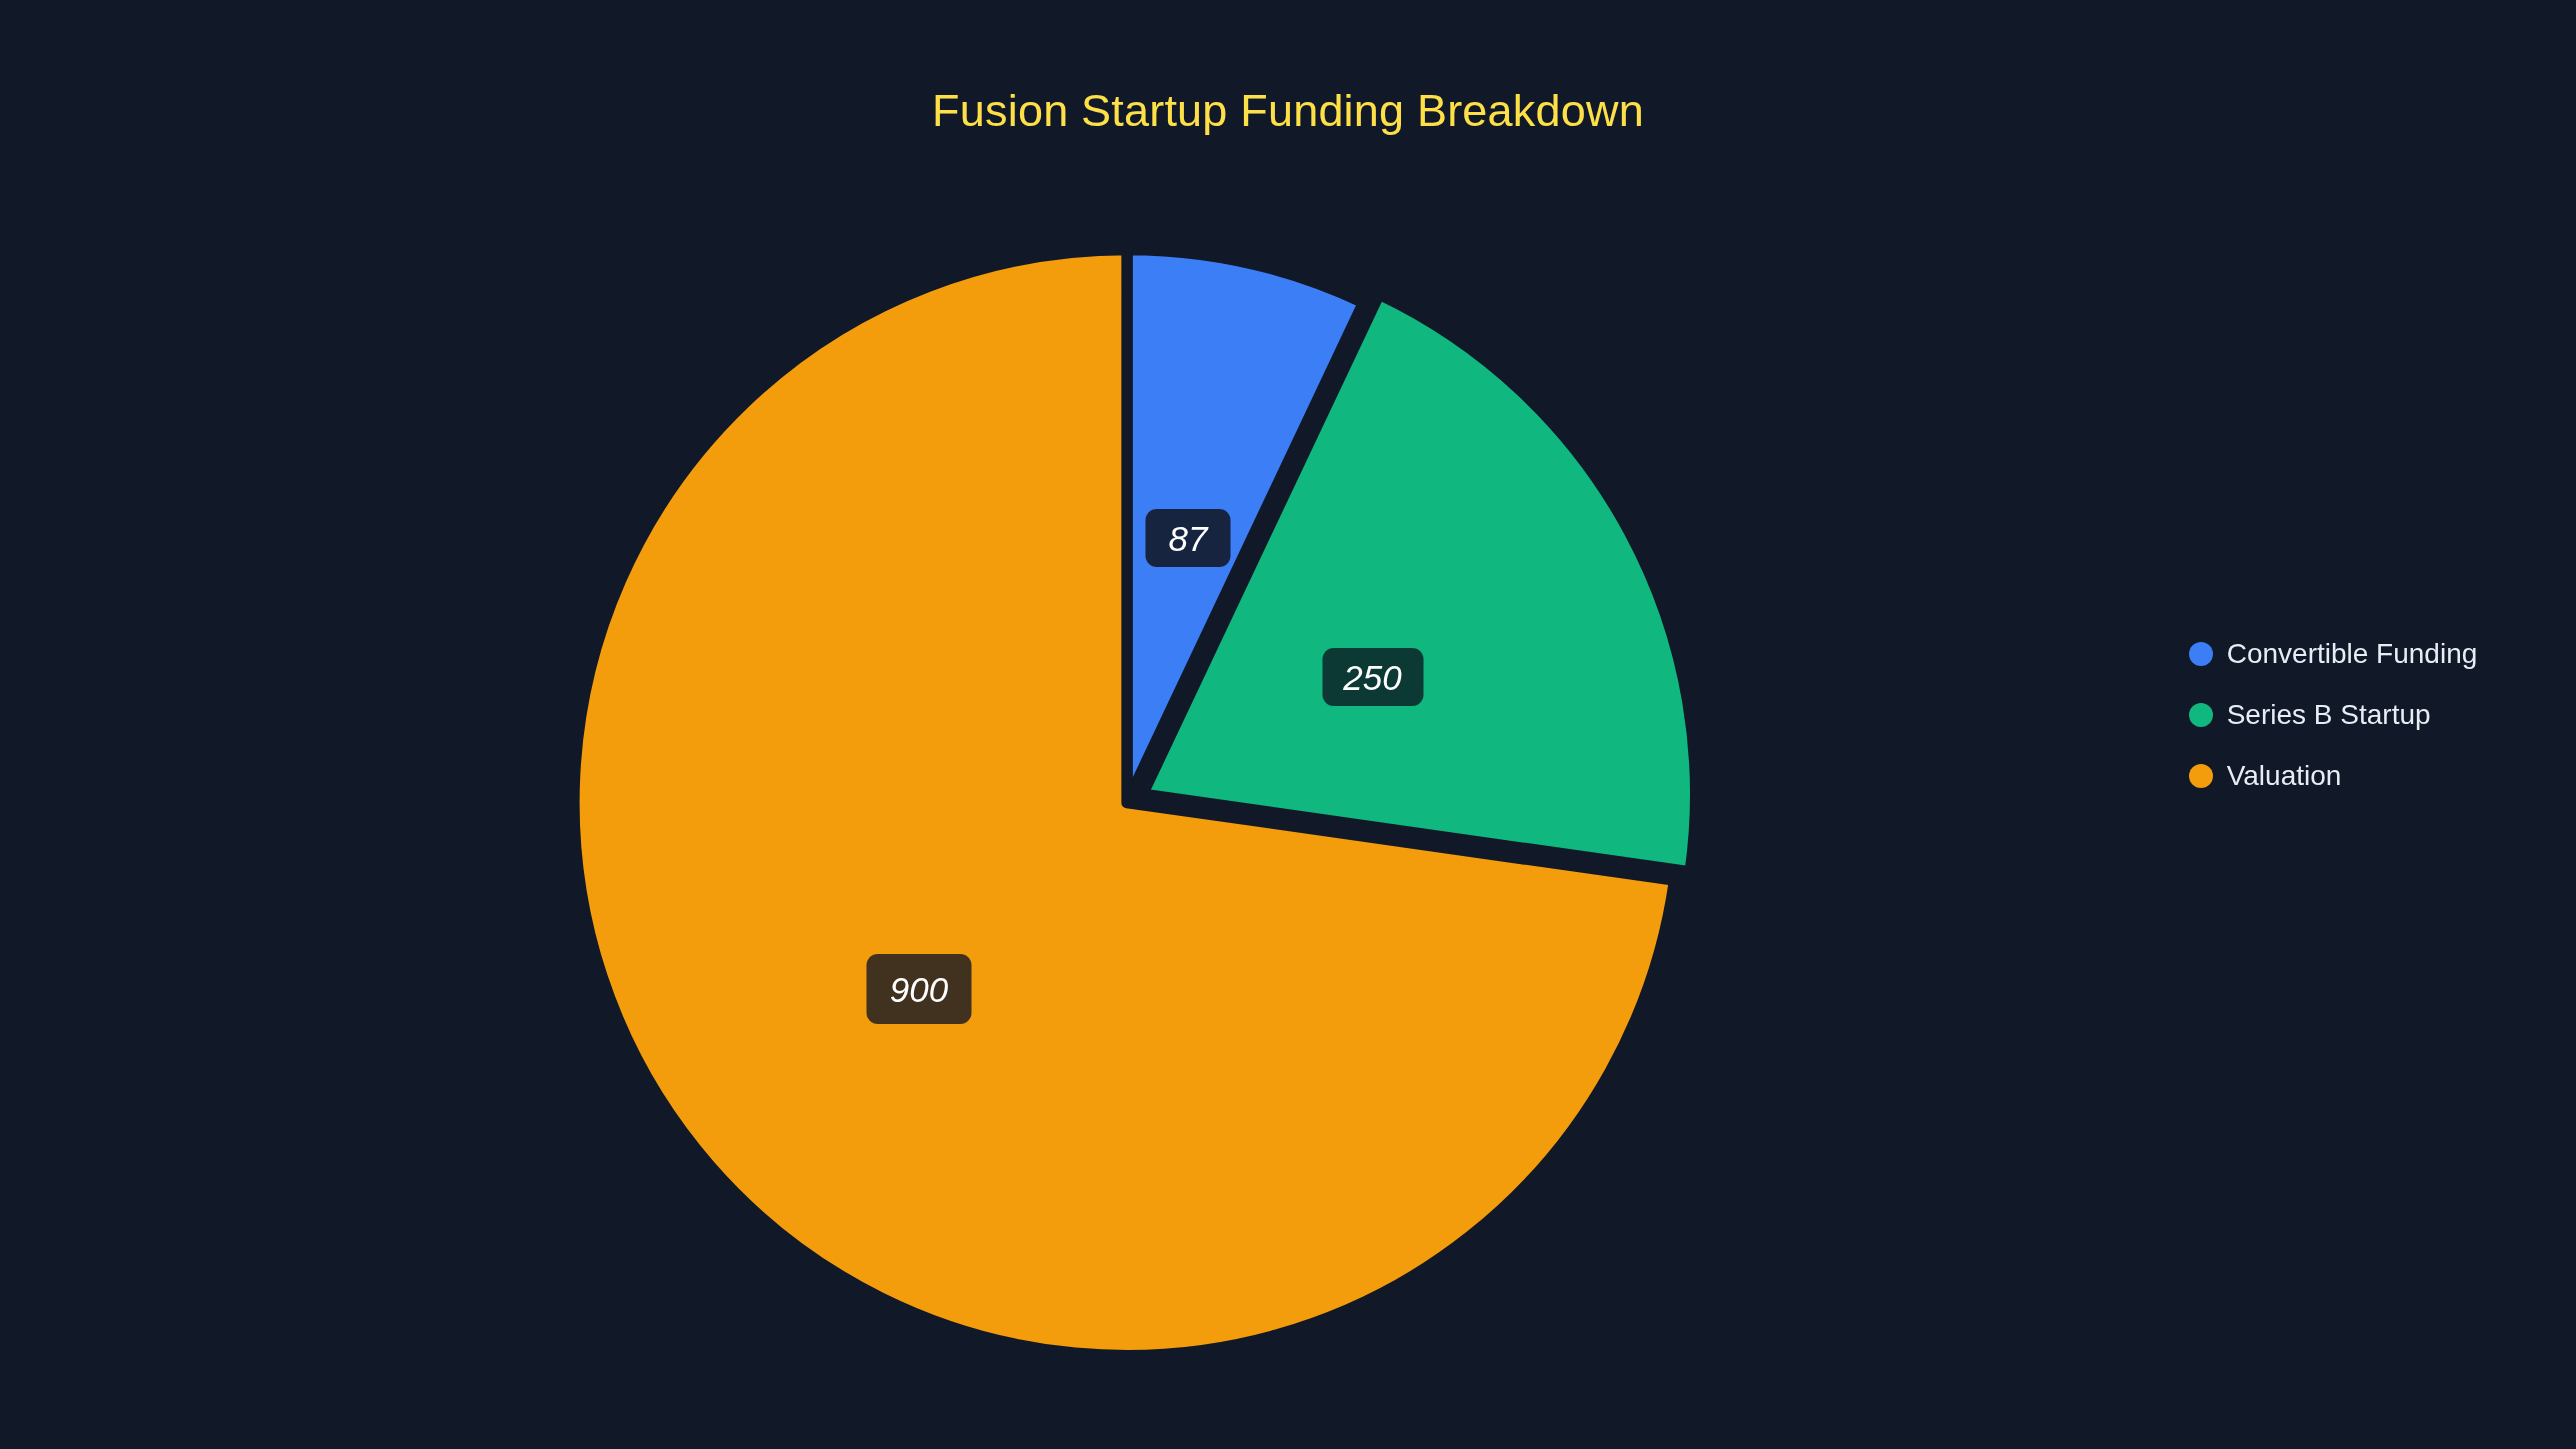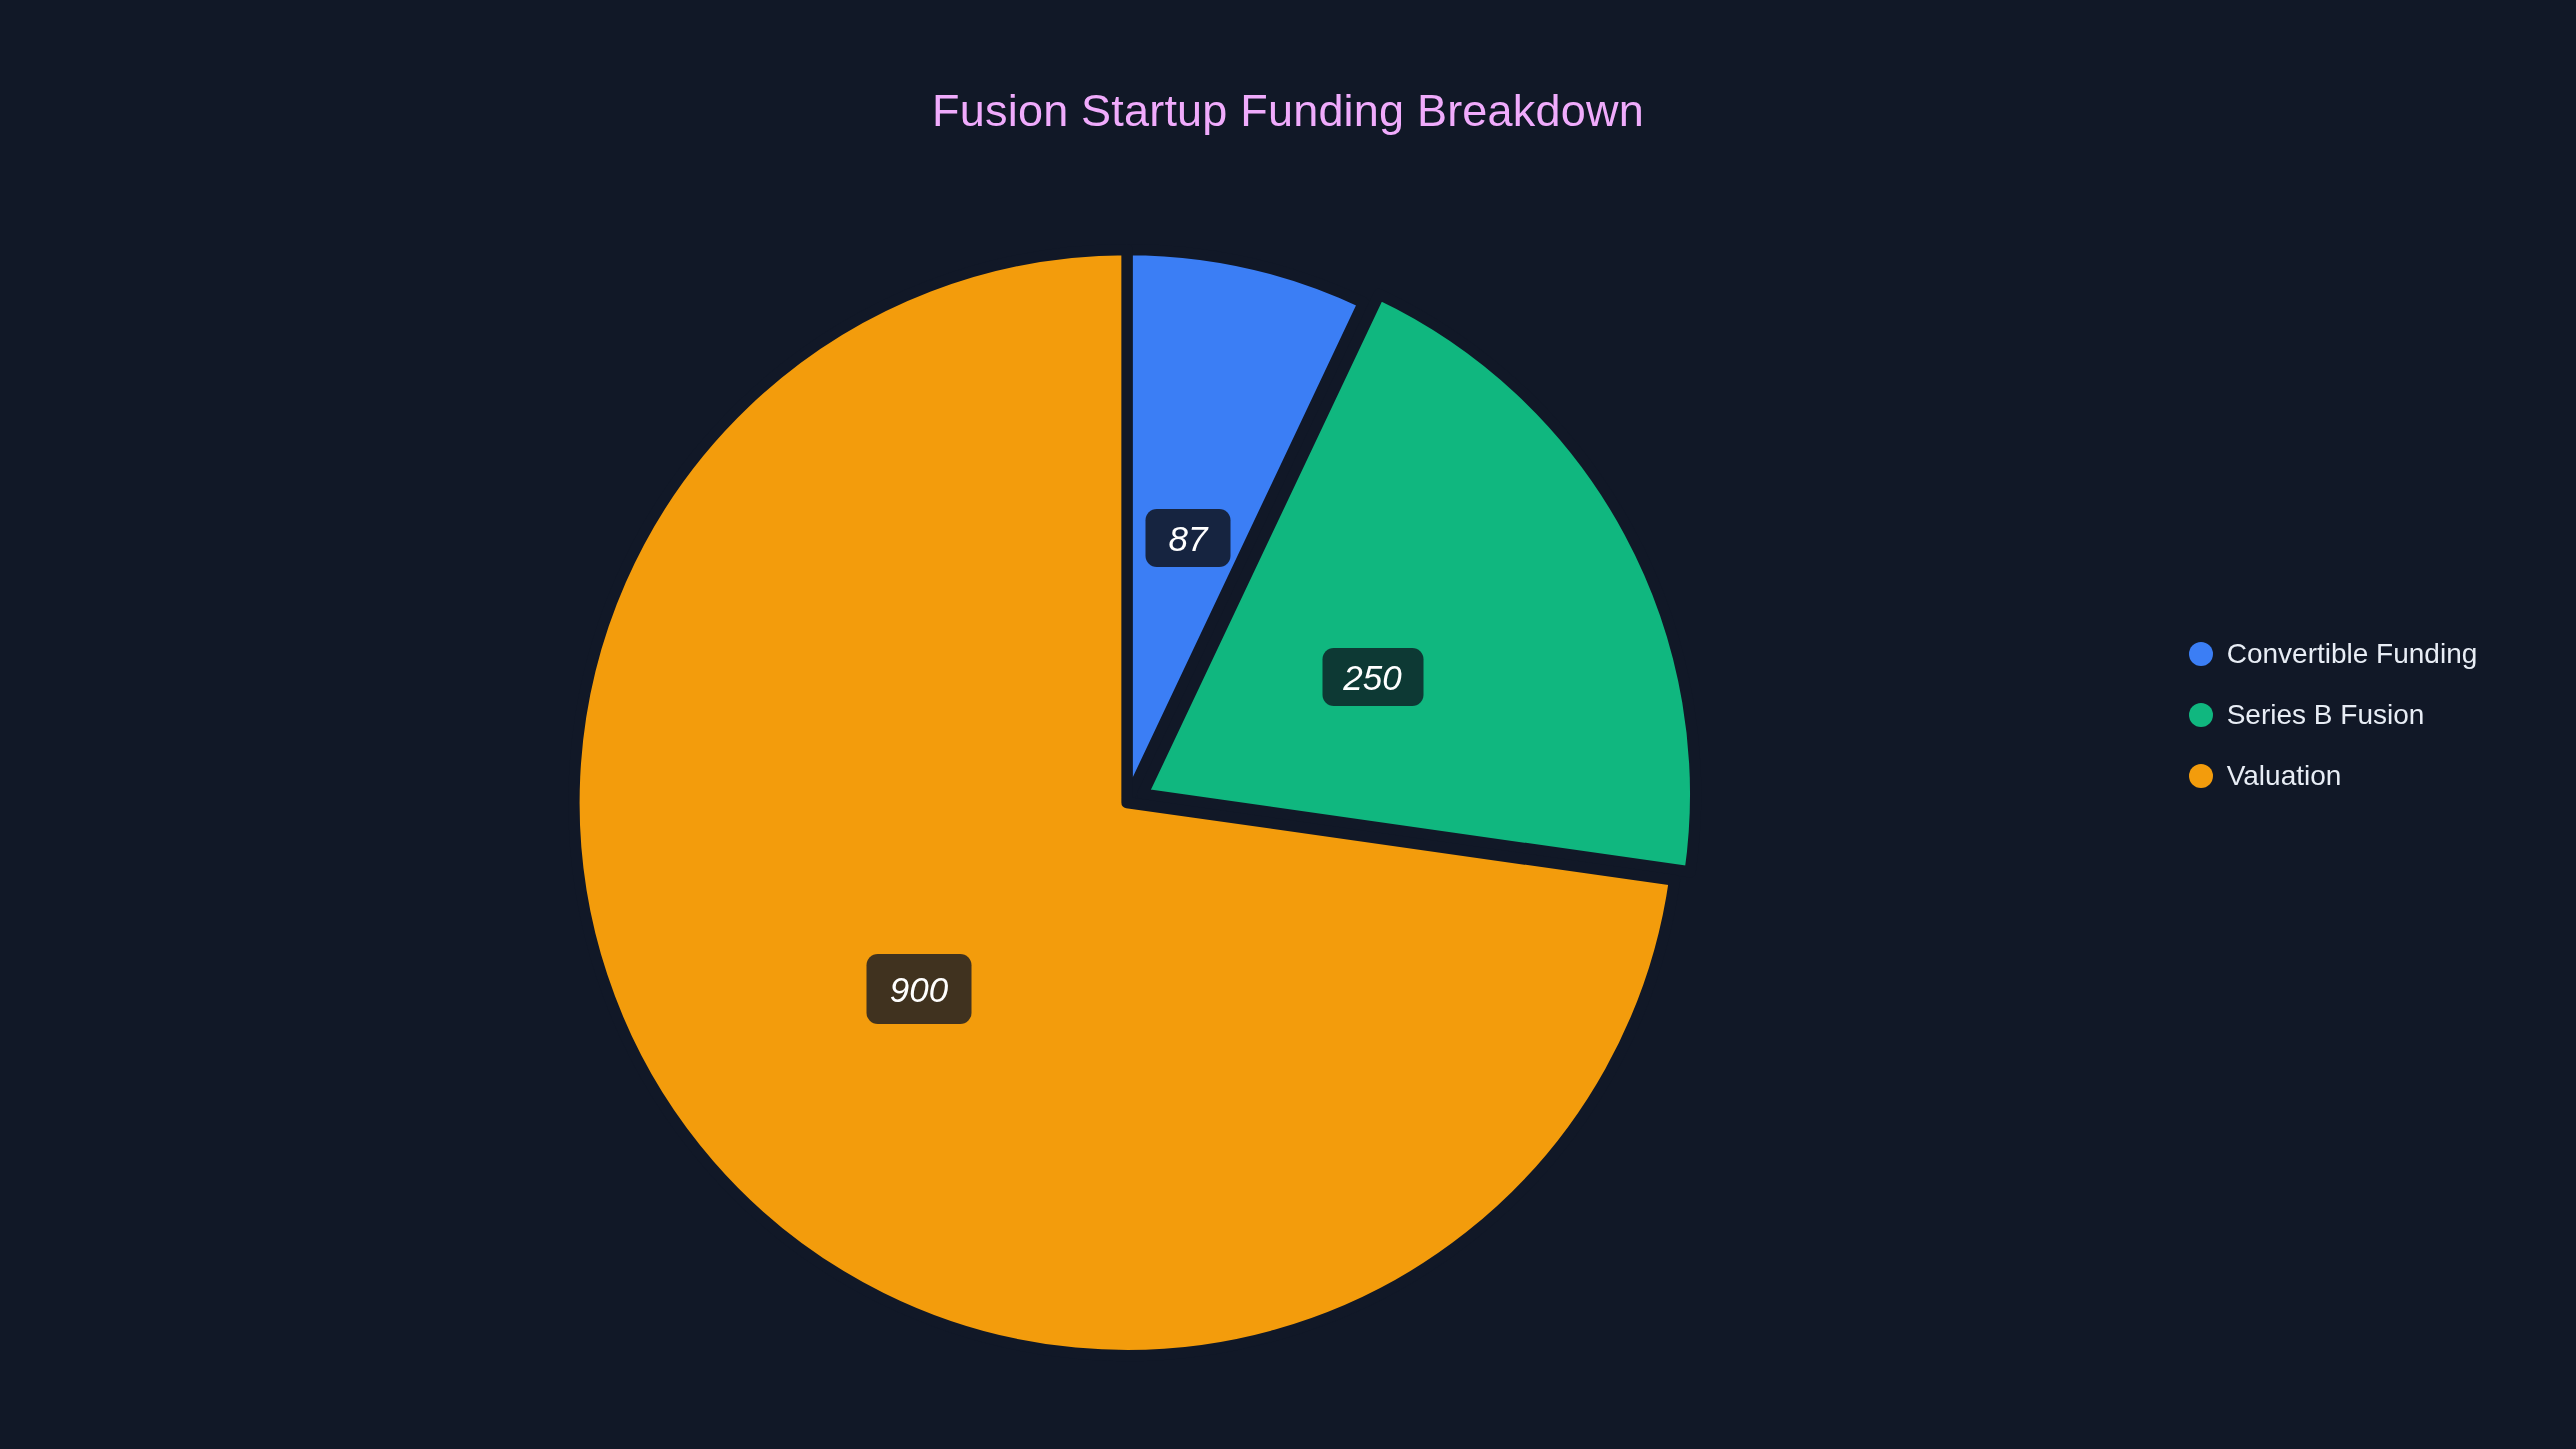--- a/index.html
+++ b/index.html
@@ -88,21 +88,21 @@
     font-weight: 400;
     line-height: 1;
     white-space: nowrap;
   }
 </style>
 </head>
 <body style="background: rgb(17, 24, 39);">
 
 <div id="stage" style="background: rgb(17, 24, 39);">
 
-  <div id="chart-title" style="color: #f0abfc;">Fusion Startup Funding Breakdown</div>
+  <div id="chart-title" style="color: #fde047;">Fusion Startup Funding Breakdown</div>
 
   <div id="pie-wrap">
     <svg id="pie-svg" viewBox="0 0 3200 1800">
       <g id="slices">
           <path d="M 1400 997 L 1400 310 A 687 687 0 0 1 1693.8042806409971 375.994327983209 Z" fill="#3b7ef5" class="slice-path" stroke="#111827"></path>
           <path d="M 1419.370074997258 986.5692668234392 L 1713.174355638255 365.5635948066482 A 687 687 0 0 1 2099.556831650898 1083.0833905204518 Z" fill="#10b77f" class="slice-path" stroke="#111827"></path>
           <path d="M 1400 997 L 2080.18675665364 1093.5141236970126 A 687 687 0 1 1 1399.9999999999998 310 Z" fill="#f39c0c" class="slice-path" stroke="#111827"></path>
         </g>
     </svg>
   </div>
@@ -113,21 +113,21 @@
       <div class="value-label-box" style="left: 919px; top: 989px; min-width: 105px; height: 70px; background: rgba(44, 39, 33, 0.9);">900</div>
     </div>
 
   <div id="legend">
       <div class="legend-item">
         <span class="legend-swatch" style="background: rgb(59, 126, 245);"></span>
         <span class="legend-label">Convertible Funding</span>
       </div>
       <div class="legend-item">
         <span class="legend-swatch" style="background: rgb(16, 183, 127);"></span>
-        <span class="legend-label">Series B Fusion</span>
+        <span class="legend-label">Series B Startup</span>
       </div>
       <div class="legend-item">
         <span class="legend-swatch" style="background: rgb(243, 156, 12);"></span>
         <span class="legend-label">Valuation</span>
       </div>
     </div>
 
 </div>
 
 

